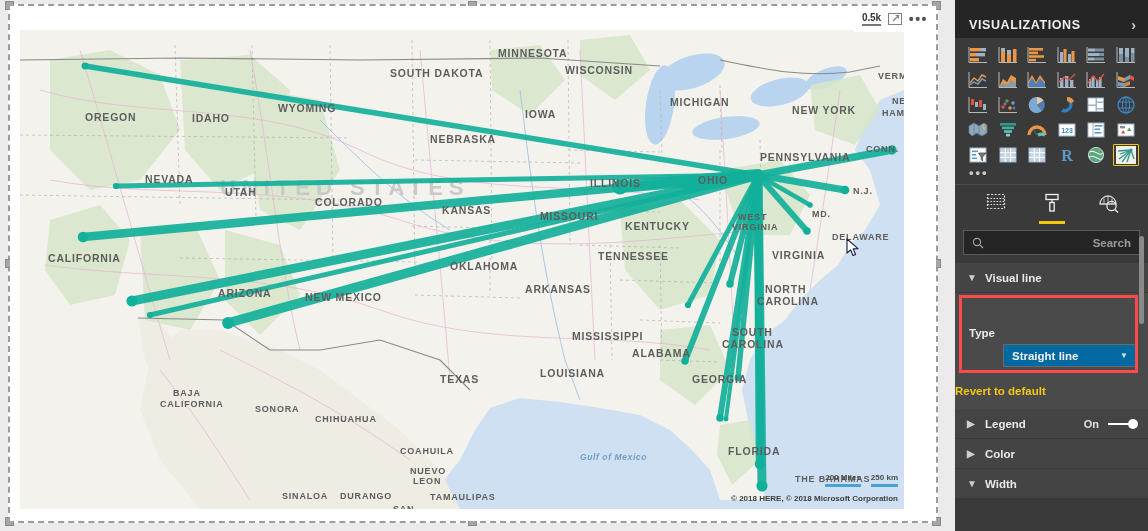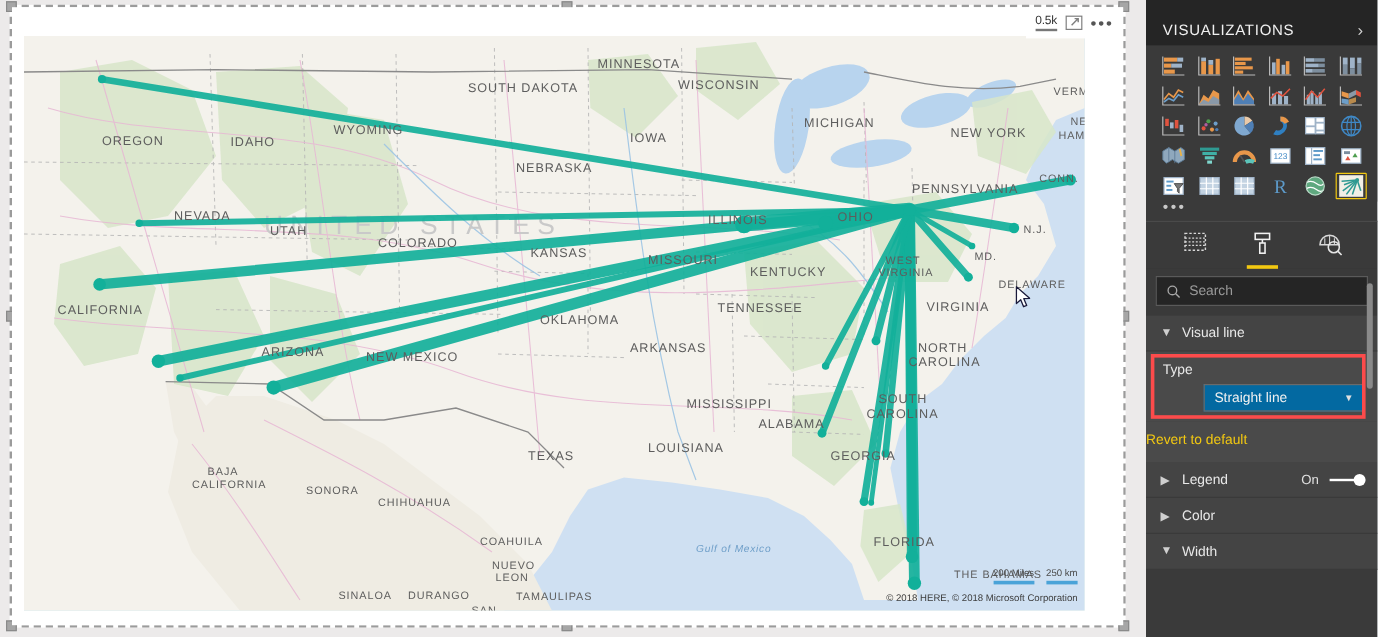--- a/index.html
+++ b/index.html
@@ -1,21 +1,21 @@
 <!DOCTYPE html>
 <html><head>
 <meta charset="utf-8">
 <style>
   * { box-sizing: border-box; margin: 0; padding: 0; }
   html, body {
     width: 1148px; height: 531px;
     font-family: "Liberation Sans", sans-serif;
     background: #ffffff; overflow: hidden;
   }
-  #app { position: relative; width: 1148px; height: 494px; }
+  #app { position: relative; width: 1148px; height: 494px; font-weight: bold; }
 
   
   #canvas {
     position: absolute; left: 0; top: 0; width: 955px; height: 531px;
     background: #eceaea;
   }
   
   #visual-frame {
     position: absolute; left: 8px; top: 4px; width: 930px; height: 519px;
     border: 2px dashed #9b9b9b;
@@ -116,33 +116,33 @@
     cursor: pointer; position: relative; padding-top: 2px;
   }
   .pane-tab.active::after {
     content: ""; position: absolute; left: 2px; right: 2px; bottom: -4px;
     height: 3px; background: #f2c811;
   }
 
   #search-row { padding: 6px 8px 8px 8px; background: #3a3a3a; }
   #search-box {
     height: 25px; background: #252525; border: 1px solid #5a5a5a;
-    display: flex; align-items: center; gap: 7px; padding: 0 8px;
+    display: flex; align-items: center; gap: 7px; padding: 0 8px; justify-content: space-between;
   }
   #search-placeholder { font-size: 11.5px; color: #9a9a9a; }
 
   .section-row {
     height: 30px; display: flex; align-items: center; gap: 9px;
     padding: 0 10px 0 12px; background: #444444; border-bottom: 1px solid #3a3a3a;
     cursor: pointer; font-size: 11.5px; color: #e8e8e8;
   }
   .chev { color: #cfcfcf; font-size: 10px; width: 9px; display: inline-block; }
 
   #visual-style-body { background: #4a4a4a; position: relative; padding: 10px 12px 8px 14px; }
-  #type-label { font-size: 11.5px; color: #eaeaea; margin-bottom: 5px; }
+  #type-label { font-size: 11.5px; color: #eaeaea; margin-bottom: 5px; margin-top: 24px; }
   #type-dropdown {
     height: 23px; background: #0369a1; border: 1px solid #6a6a6a;
     display: flex; align-items: center; justify-content: space-between;
     padding: 0 7px 0 8px; font-size: 11.5px; color: #f0f0f0; cursor: pointer; margin-left: 34px;
   }
   #type-caret { font-size: 8px; color: #e0e0e0; }
   #highlight-box {
     position: absolute; left: 4px; top: 2px; right: 10px; bottom: 2px;
     border: 3px solid #fc4b4b; pointer-events: none;
   }

